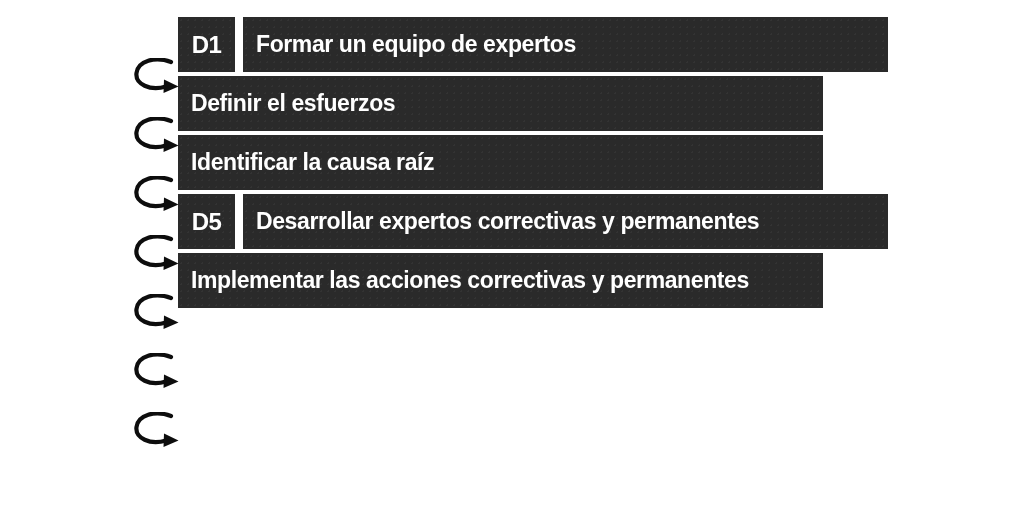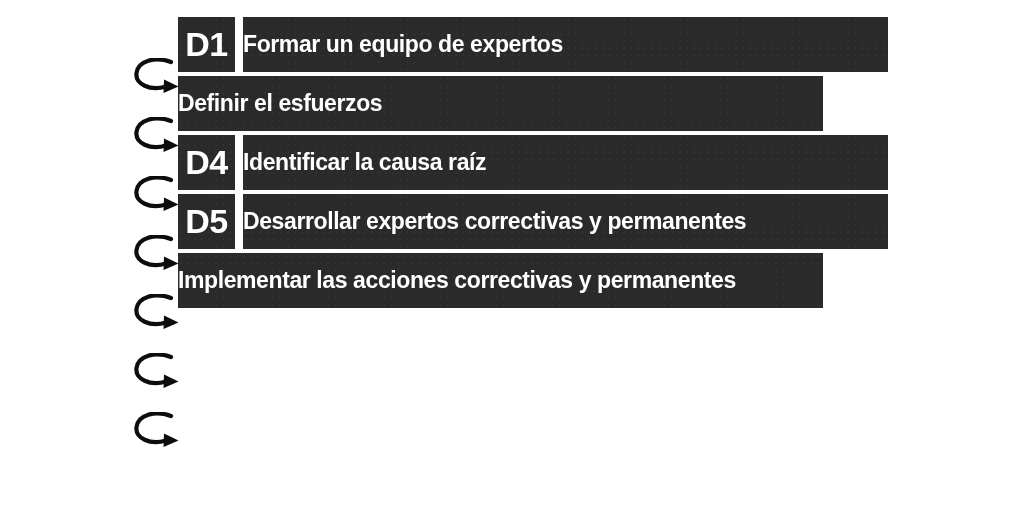--- a/index.html
+++ b/index.html
@@ -30,30 +30,31 @@
   }
   .code-box {
     width: 57px;
     height: 55px;
     background: #2a2a2a;
     color: #ffffff;
     display: flex;
     align-items: center;
     justify-content: center;
     font-weight: 700;
-    font-size: 34px;
+    font-size: 24px;
     letter-spacing: -0.5px;
   }
   .label-box {
     width: 645px;
     height: 55px;
     background: #2a2a2a;
     color: #ffffff;
     display: flex;
     align-items: center;
+    padding-left: 13px;
     box-sizing: border-box;
     font-weight: 700;
     font-size: 23px;
     letter-spacing: -0.4px;
     white-space: nowrap;
   }
   
   .code-box, .label-box {
     background-image: radial-gradient(#333333 1px, transparent 1px);
     background-size: 7px 7px;
@@ -74,21 +75,20 @@
 
   <div class="rows">
     <div class="row">
       <div class="code-box">D1</div>
       <div class="label-box">Formar un equipo de expertos</div>
     </div>
     <div class="row">
       <div class="label-box">Definir el esfuerzos</div>
     </div>
     <div class="row">
-      <div class="code-box">D4</div>
       <div class="label-box">Identificar la causa raíz</div>
     </div>
     <div class="row">
       <div class="code-box">D5</div>
       <div class="label-box">Desarrollar expertos correctivas y permanentes</div>
     </div>
     <div class="row">
       <div class="label-box">Implementar las acciones correctivas y permanentes</div>
     </div>
   </div>

